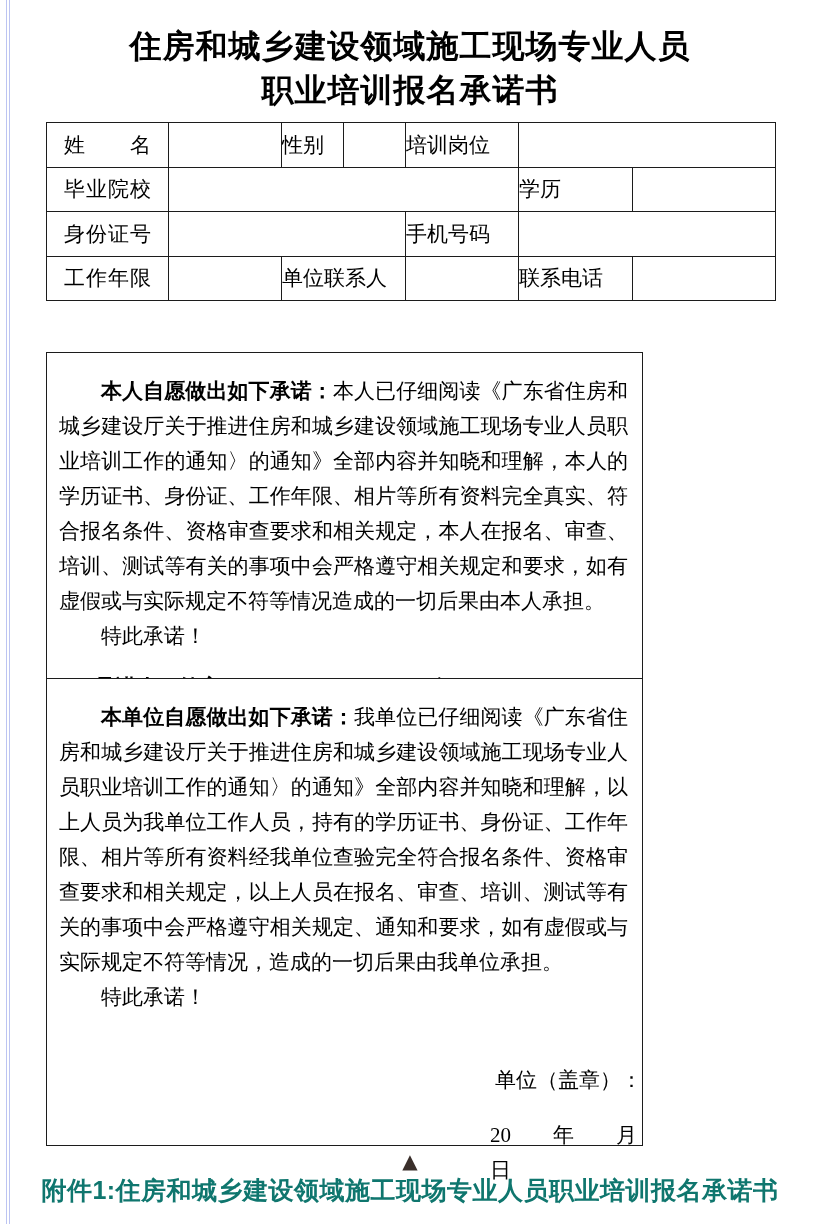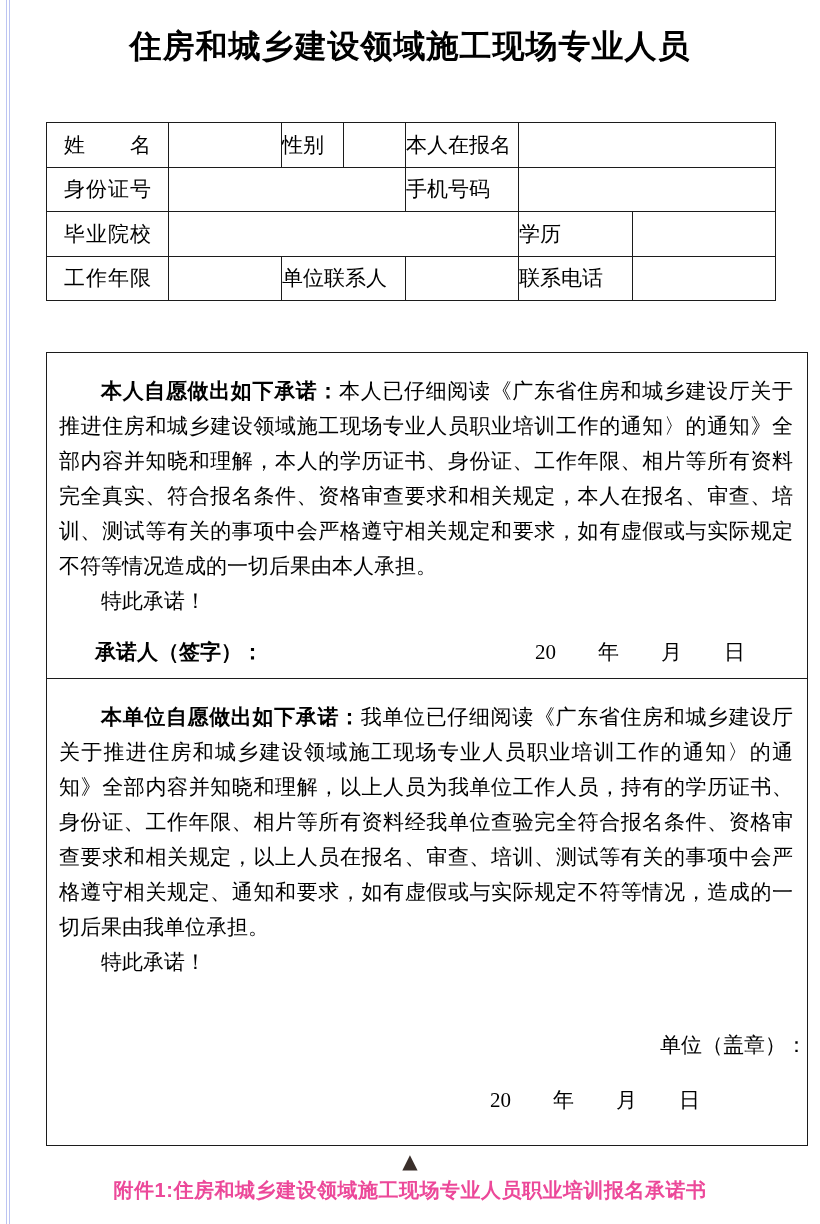--- a/index.html
+++ b/index.html
@@ -35,21 +35,21 @@
     border:1.5px solid #1c1c1c;
     height:44.5px;
     vertical-align:middle;
     overflow:hidden;
   }
   td.lab-j { text-align:justify; text-align-last:justify; padding:0 17px; }
   td.lab-c { text-align:left; }
   td.val   { background:#fff; }
 
   .commit-box {
-    position:absolute; left:46px; width:762px;
+    position:absolute; left:46px; width:597px;
     border:1.5px solid #1c1c1c; background:#fff;
   }
   .box-personal { top:352px; height:327px; }
   .box-unit     { top:677.5px; height:468px; }
 
   .commit-text {
     margin:21px 14px 0 12px;
     font-size:21px; line-height:35px;
     text-align:justify; text-justify:inter-character;
     text-indent:2em;
@@ -72,67 +72,68 @@
 
   .footer-marker {
     position:absolute; top:1148px; left:0; right:0;
     text-align:center; font-size:20px; line-height:26px;
     color:#3a2f2b;
     font-family:"DejaVu Sans",sans-serif;
   }
   .footer-caption {
     position:absolute; top:1176px; left:0; right:0;
     text-align:center; font-weight:bold;
-    font-size:20px; line-height:28px;
-    color:#ec4899; letter-spacing:0.5px;
+    font-size:25px; line-height:28px;
+    color:#0f766e; letter-spacing:0.5px;
     font-family:"Liberation Sans","DejaVu Sans",sans-serif;
   }
 </style>
 </head>
 <body>
 
 <div class="page">
 
   <div class="edge-guide g1"></div>
   <div class="edge-guide g2"></div>
 
   <div class="doc-title">
     <div>住房和城乡建设领域施工现场专业人员</div>
+    <div>职业培训报名承诺书</div>
   </div>
 
   <table class="form-table">
     <colgroup>
       <col style="width:122px">
         <col style="width:113px">
         <col style="width:62px">
       <col style="width:62px">
         <col style="width:113px">
         <col style="width:114px">
       <col style="width:143px">
     </colgroup>
     <tbody>
         <tr>
       <td class="lab-j">姓　　名</td>
       <td class="val"></td>
       <td class="lab-c">性别</td>
       <td class="val"></td>
-      <td class="lab-c">本人在报名</td>
-      <td class="val" colspan="2"></td>
-    </tr>
-    <tr>
-      <td class="lab-j">身份证号</td>
-      <td class="val" colspan="3"></td>
-      <td class="lab-c">手机号码</td>
+      <td class="lab-c">培训岗位</td>
       <td class="val" colspan="2"></td>
     </tr>
     <tr>
       <td class="lab-j">毕业院校</td>
       <td class="val" colspan="4"></td>
       <td class="lab-c">学历</td>
       <td class="val"></td>
+    </tr>
+    <tr>
+      <td class="lab-j">身份证号</td>
+      <td class="val" colspan="3"></td>
+      <td class="lab-c">手机号码</td>
+      <td class="val" colspan="2"></td>
     </tr>
     <tr>
       <td class="lab-j">工作年限</td>
       <td class="val"></td>
       <td class="lab-c" colspan="2">单位联系人</td>
       <td class="val"></td>
       <td class="lab-c">联系电话</td>
       <td class="val"></td>
     </tr>
   </tbody>

